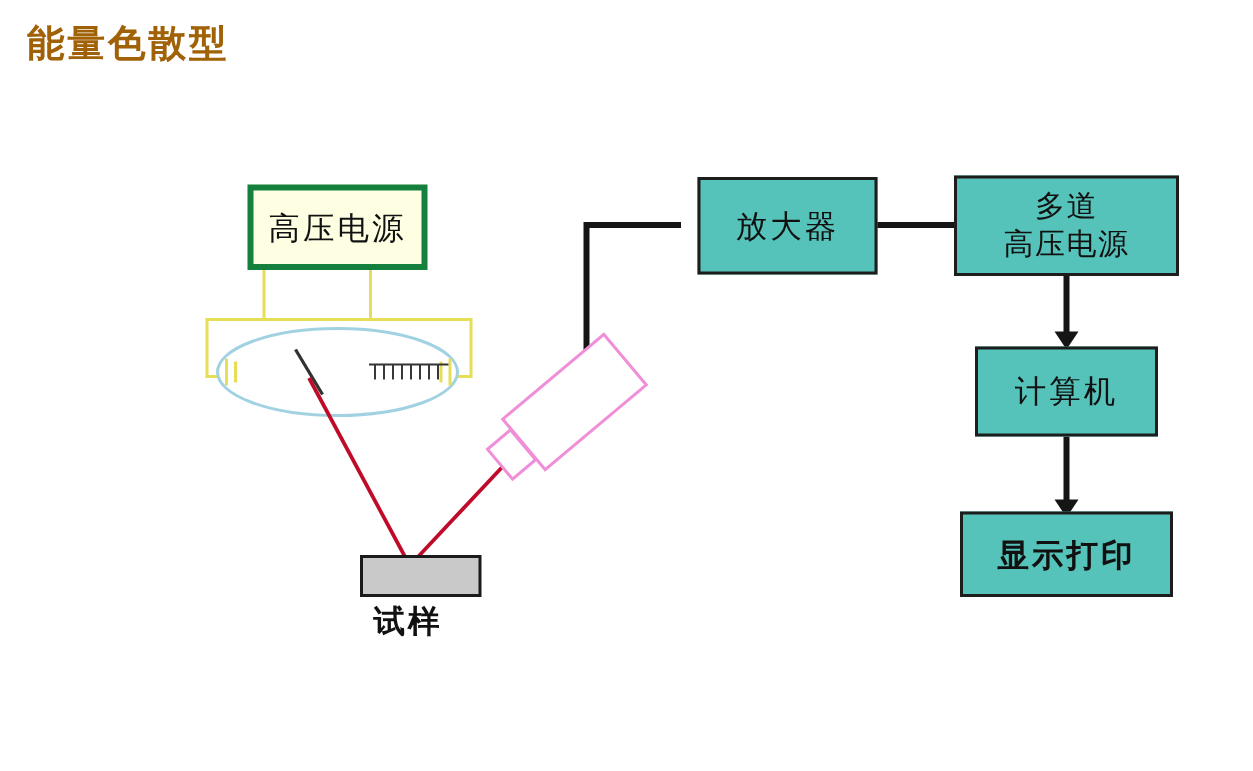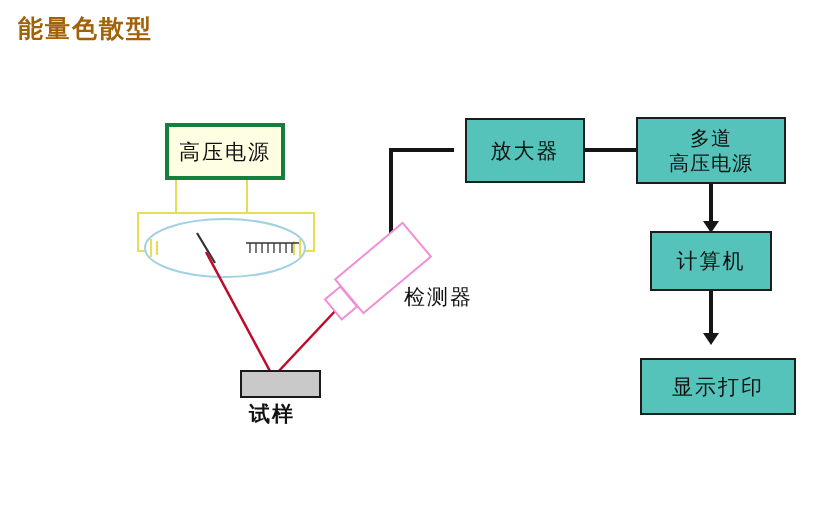--- a/index.html
+++ b/index.html
@@ -18,21 +18,21 @@
     position:absolute; display:flex; align-items:center; justify-content:center;
     text-align:center; font-size:21px; color:#111; letter-spacing:2px;
   }
   .node.teal  { background:#55c3b9; border:2px solid #1d1d1d; }
   .node.power { background:#feffe2; border:4px solid #15803d;text-align:center; }
 
   .power-box { left:165px; top:123px; width:120px; height:57px; }
   .amplifier { left:453px; top:118px; width:120px; height:65px;margin-left:12px; }
   .analyzer  { left:636px; top:117px; width:150px; height:67px; flex-direction:column; line-height:1.25; font-size:20px; letter-spacing:1px;align-items:center; }
   .computer  { left:650px; top:231px; width:122px; height:60px; }
-  .display   { left:640px; top:358px; width:156px; height:57px; }
+  .display   { left:640px; top:341px; width:142px; height:57px;font-weight:bold; }
 
   .label { position:absolute; font-size:21px; color:#111; letter-spacing:2px; }
   .sample-label   { left:249px; top:400px;font-weight:bold; }
   .detector-label { left:404px; top:283px; }
 
   .caption {
     position:absolute; left:295px; top:445px; width:310px; text-align:center;
     font-size:27px; color:#111; letter-spacing:3px;
     font-family:"Liberation Serif", serif;
   }
@@ -118,16 +118,15 @@
 
   <div class="node teal computer">
     <span>计算机</span>
   </div>
 
   <div class="node teal display">
     <span>显示打印</span>
   </div>
 
   <div class="label sample-label">试样</div>
-  <div class="label detector-label">检测器</div>
 
 
 </div>
 
 </body></html>

